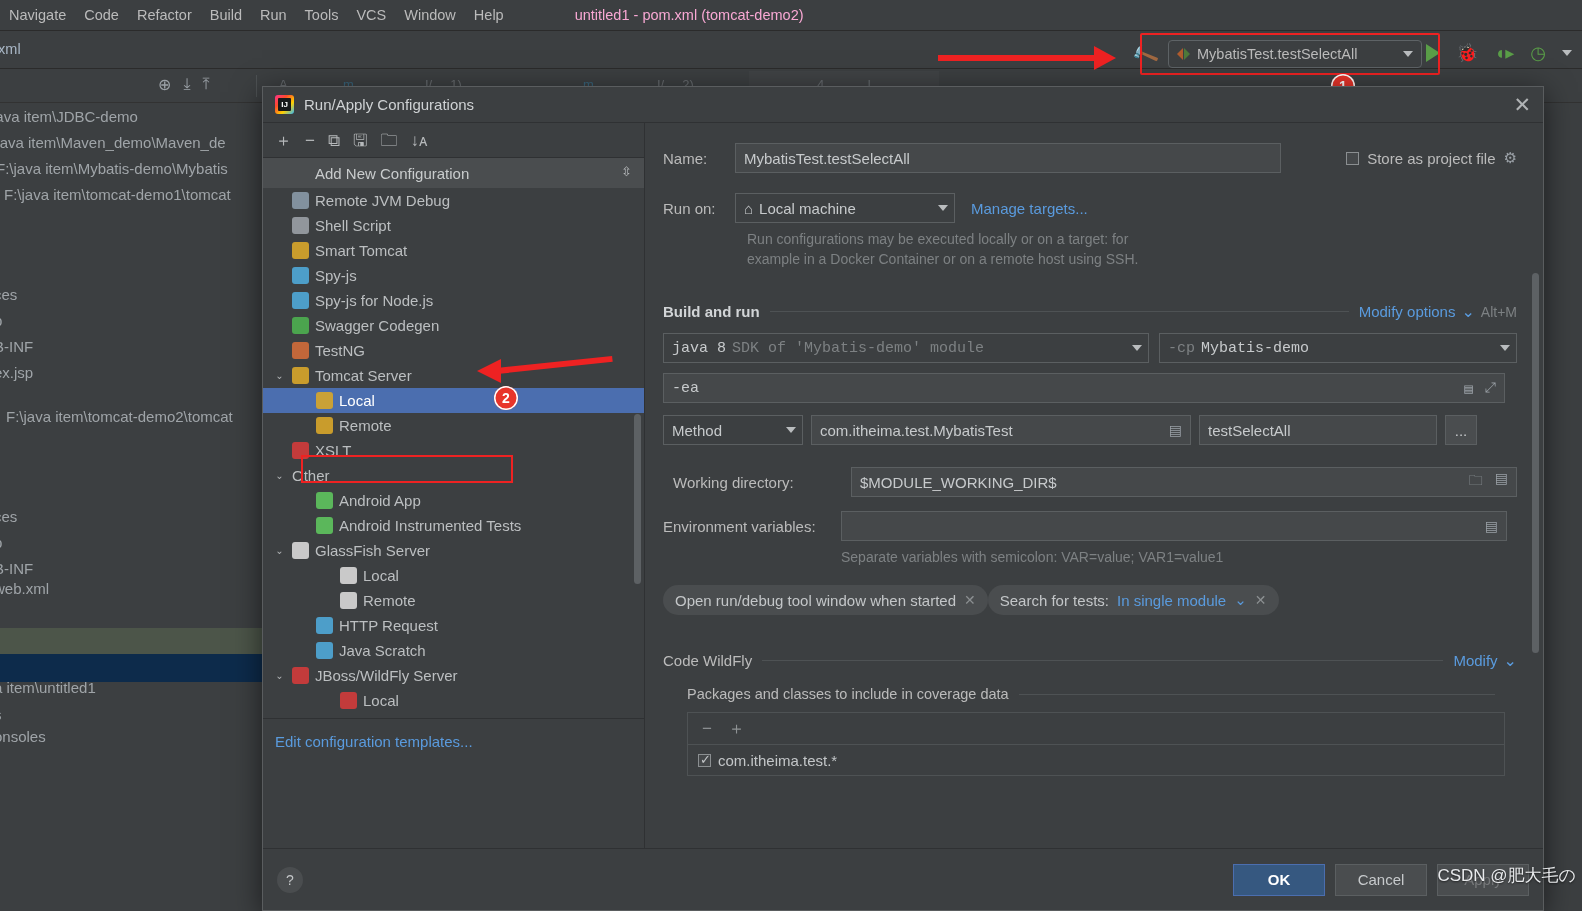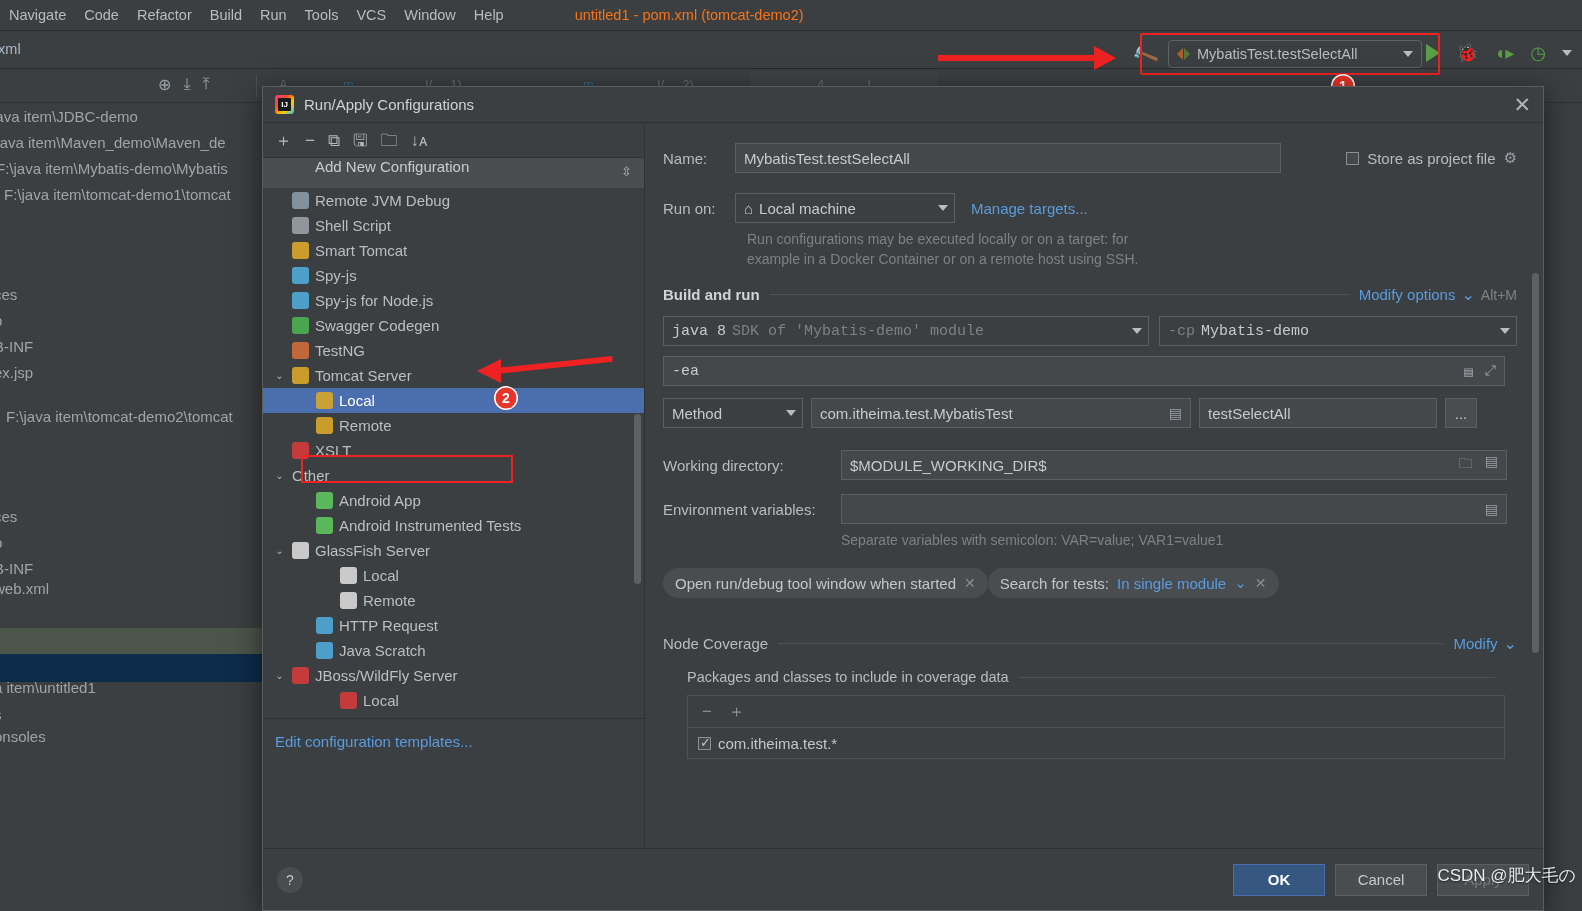--- a/index.html
+++ b/index.html
@@ -16,21 +16,21 @@
 
   .menubar {
     position: absolute; top: 0; left: 0; width: 1582px; height: 31px;
     background: #3c3f41; display: flex; align-items: center;
     border-bottom: 1px solid #2b2b2b;
   }
   .menu-item {
     color: #bbbbbb; font-size: 14.5px; padding: 0 9px; white-space: nowrap;
   }
   .win-title {
-    color: #f97316; font-size: 14.5px; margin-left: 62px; white-space: nowrap;
+    color: #f9a8d4; font-size: 14.5px; margin-left: 62px; white-space: nowrap;
   }
 
   .tabstrip {
     position: absolute; top: 31px; left: 0; width: 1582px; height: 38px;
     background: #3c3f41; border-bottom: 1px solid #2b2b2b;
   }
   .tabstrip .tab-label {
     position: absolute; left: -14px; top: 10px; color: #a9b7c6; font-size: 14.5px;
   }
 
@@ -116,21 +116,21 @@
   
   .left-pane { width: 382px; border-right:1px solid #2f3133; display:flex; flex-direction:column; background:#3c3f41;}
   .lp-toolbar { height: 34px; display:flex; align-items:center; gap:13px; padding: 0 12px; color:#b6b9bb; }
   .lp-toolbar .ic { font-size: 17px; line-height:1; }
   .tree-wrap {
     position: relative; margin: 0 0 0 0; height: 562px;
     border-top:1px solid #2f3133; border-bottom:1px solid #2f3133;
     background:#3c3f41; overflow:hidden;
   }
   .tree-header {
-    height: 30px; background:#4a4d4f; display:flex; 
+    height: 30px; background:#4a4d4f; display:flex; align-items:center;
     padding-left: 52px; color:#c9cccd; font-size:15px; position:relative;
   }
   .tree-header .collapse-ic { position:absolute; right:12px; top:7px; color:#b7babc; font-size:13px; line-height:1; }
   .tree-list { position:relative; background:#3c3f41; }
   .trow {
     height: 25px; display:flex; align-items:center; gap:6px; padding-left: 10px;
     color:#bcbfc1; font-size:15px; white-space:nowrap; position:relative;
   }
   .trow.sel { background:#4b6eaf; color:#ffffff; }
   .twist { width:13px; text-align:center; color:#b0b3b5; font-size:10px; flex:0 0 13px; }
@@ -450,21 +450,21 @@
           <div class="combo" style="width:220px;">
             <span style="color:#c7cacc;">⌂</span>
             <span>Local machine</span>
             <span class="arrow"></span>
           </div>
           <span class="lnk" style="margin-left:16px;">Manage targets...</span>
         </div>
         <div class="hint" style="margin-left:84px;">Run configurations may be executed locally or on a target: for</div>
         <div class="hint" style="margin-left:84px;margin-top:4px;">example in a Docker Container or on a remote host using SSH.</div>
 
-        <div class="row" style="margin-top:18px;margin-bottom:12px;">
+        <div class="row" style="margin-top:35px;margin-bottom:12px;">
           <span class="sec-title">Build and run</span>
           <div class="sep-line"></div>
           <span class="lnk">Modify options</span>
           <span style="color:#5a9bde;margin:0 6px;">⌄</span>
           <span class="greyk" style="font-size:14px;">Alt+M</span>
         </div>
 
         <div class="row" style="gap:10px;margin-bottom:10px;">
           <div class="combo" style="width:530px;font-family:'Liberation Mono',monospace;">
             <span>java 8</span>
@@ -494,21 +494,21 @@
           <div class="field" style="width:380px;">
             <span>com.itheima.test.MybatisTest</span>
             <span style="margin-left:auto;color:#9aa0a6;font-size:14px;">▤</span>
           </div>
           <div class="field" style="width:238px;">
             <span>testSelectAll</span>
           </div>
           <div class="btn" style="min-width:32px;height:30px;">...</div>
         </div>
 
-        <div class="row" style="margin-top:22px;margin-bottom:14px;">
+        <div class="row" style="margin-top:22px;margin-bottom:14px;justify-content:flex-end;">
           <span class="lbl" style="width:178px;">Working directory:</span>
           <div class="field" style="width:666px;">
             <span>$MODULE_WORKING_DIR$</span>
             <span style="margin-left:auto;display:flex;gap:12px;color:#9aa0a6;font-size:14px;">
               <span>🗀</span>
               <span>▤</span>
             </span>
           </div>
         </div>
 
@@ -528,21 +528,21 @@
           </span>
           <span class="chip">
             <span>Search for tests:</span>
             <span class="blue">In single module</span>
             <span class="blue">⌄</span>
             <span class="x">✕</span>
           </span>
         </div>
 
         <div class="row" style="margin-top:36px;margin-bottom:16px;">
-          <span class="lbl">Node Coverage</span>
+          <span class="lbl">Code WildFly</span>
           <div class="sep-line"></div>
           <span class="lnk">Modify</span>
           <span style="color:#5a9bde;margin-left:6px;">⌄</span>
         </div>
 
         <div class="row" style="margin-left:24px;margin-bottom:10px;width:818px;justify-content:space-between;">
           <span class="lbl" style="font-size:14.5px;">Packages and classes to include in coverage data</span>
           <div class="sep-line"></div>
         </div>
 

